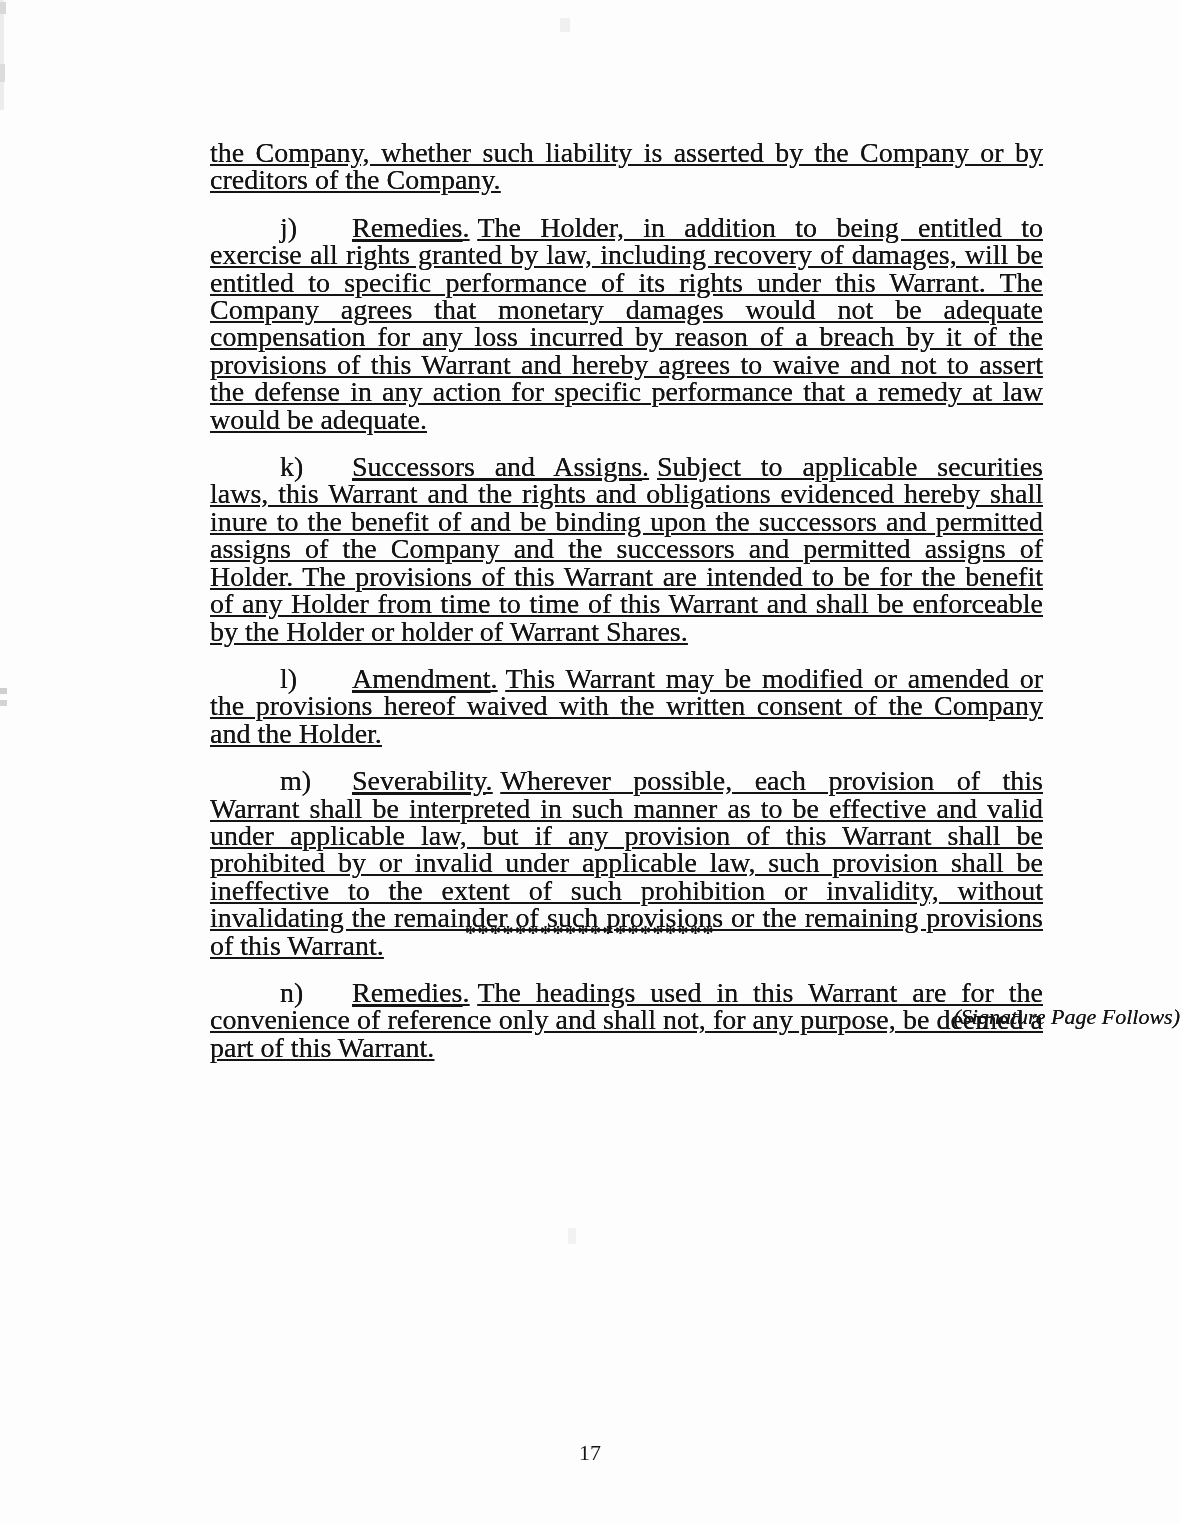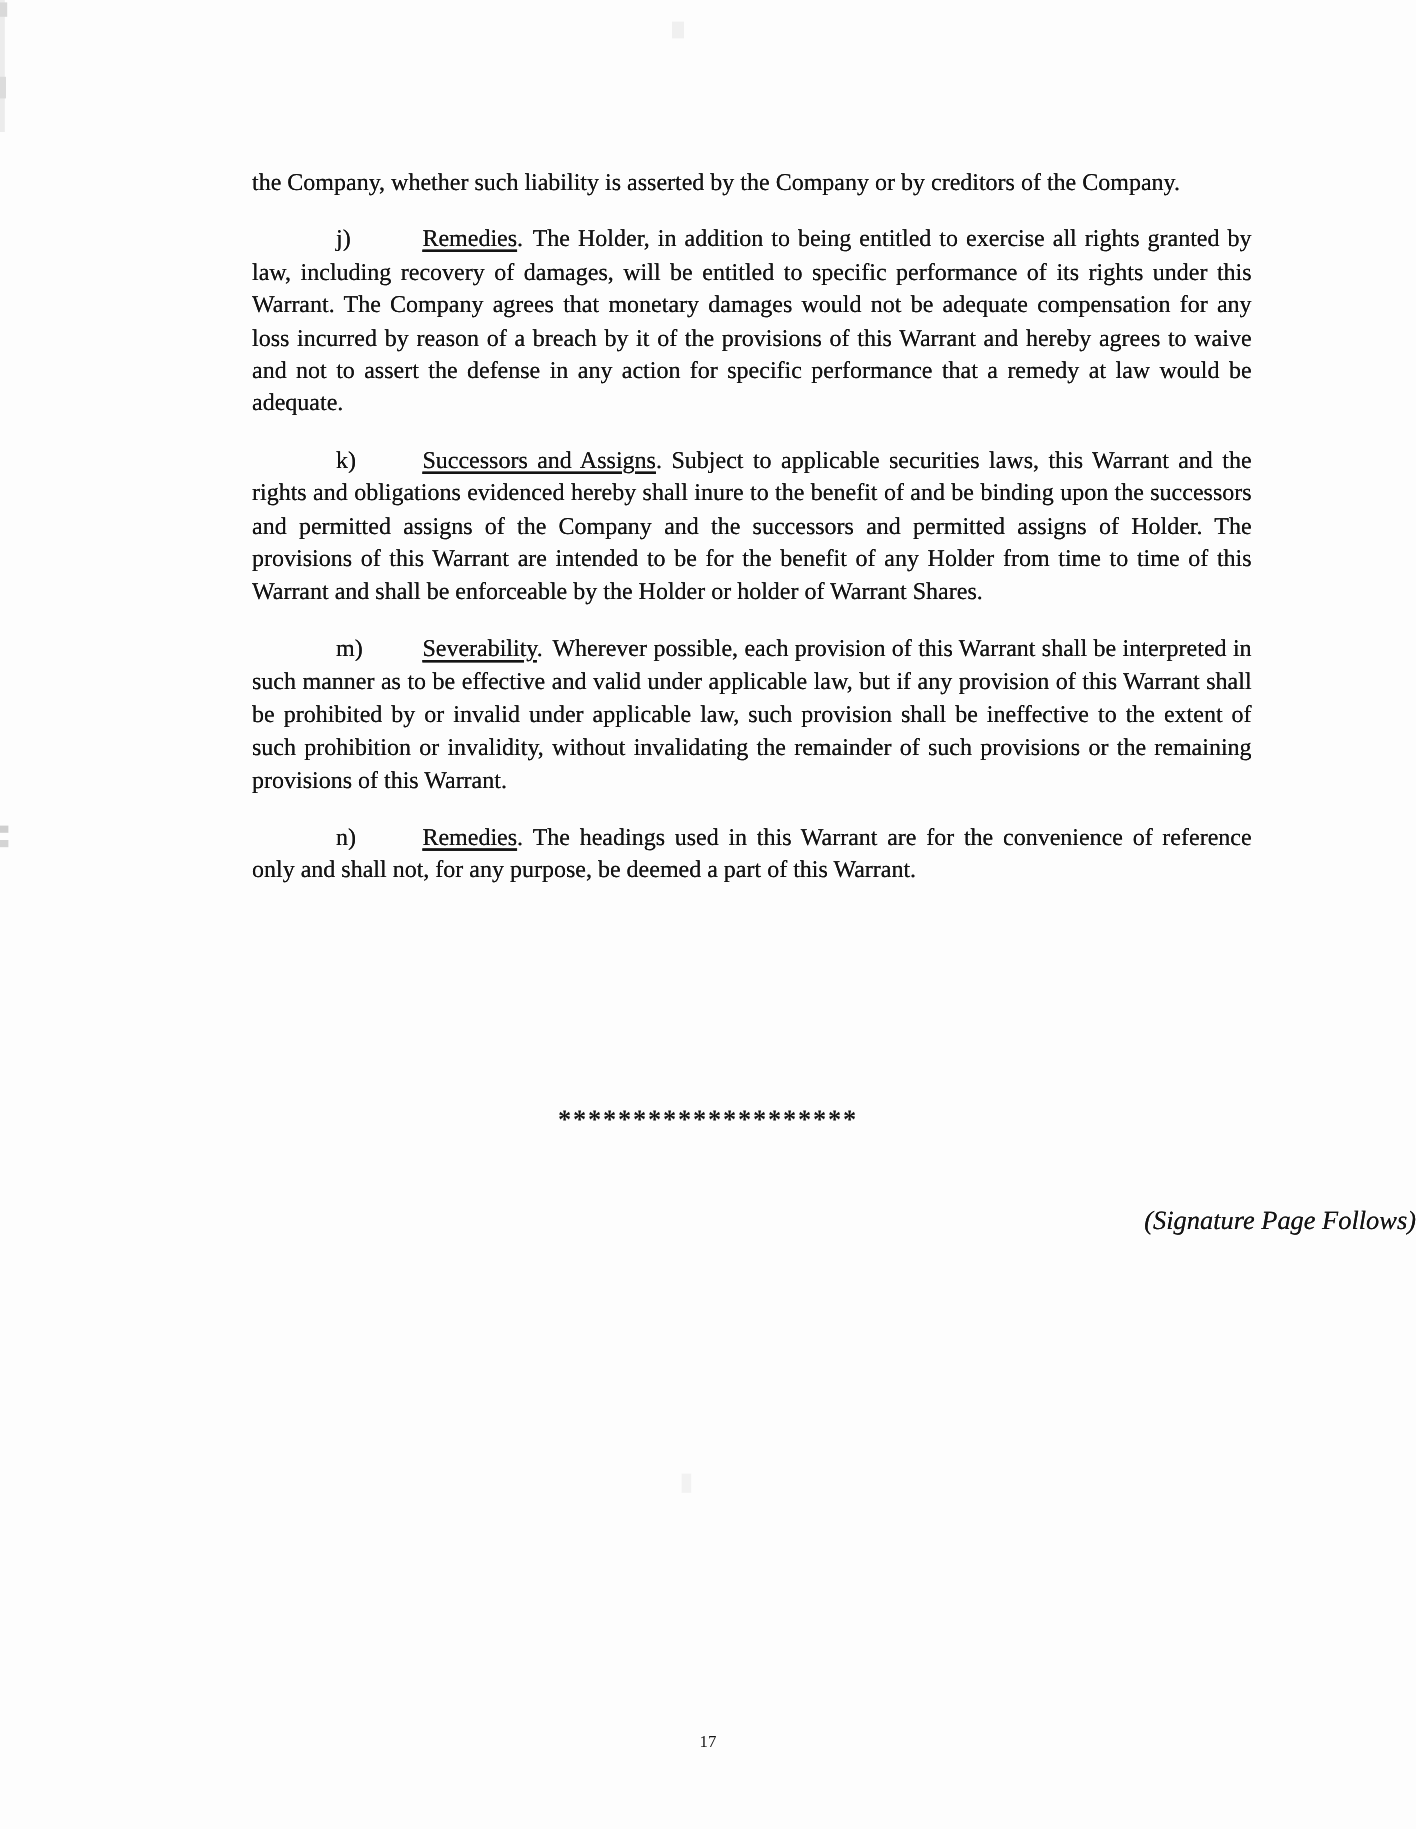--- a/index.html
+++ b/index.html
@@ -16,24 +16,25 @@
 
   .content {
     position: absolute;
     left: 210px;
     top: 139px;
     width: 833px;
   }
 
   .para {
     margin: 0 0 20px 0;
-    font-size: 20px;
+    font-size: 28px;
     line-height: 27.4px;
     text-align: justify;
     text-shadow: 0 0 0.4px currentColor; 
+    text-decoration: underline;
   }
 
   .clause-label {
     display: inline-block;
     width: 72px;
     margin-left: 70px;
   }
 
   .clause-heading {
     text-decoration: underline;
@@ -68,21 +69,21 @@
     line-height: 27.4px;
     text-shadow: 0 0 0.4px currentColor;
   }
 
   .pagenum {
     position: absolute;
     top: 1439px;
     left: 0;
     width: 100%;
     text-align: center;
-    font-size: 14px;
+    font-size: 22px;
     line-height: 27.4px;
   }
 
   
   .artifact { position: absolute; pointer-events: none; }
   .a1 { left: 0; top: 0;    width: 4px;  height: 110px; background: #ececec; }
   .a2 { left: 0; top: 2px;  width: 6px;  height: 12px;  background: #d9d9d9; }
   .a3 { left: 0; top: 64px; width: 5px;  height: 18px;  background: #dcdcdc; }
   .a4 { left: 0; top: 688px; width: 7px; height: 6px;   background: #cfcfcf; }
   .a5 { left: 0; top: 700px; width: 7px; height: 6px;   background: #d4d4d4; }
@@ -103,20 +104,21 @@
   <div class="artifact a7"></div>
 
   <div class="content">
 
     <p class="para"><span>the Company, whether such liability is asserted by the Company or by creditors of the Company.</span></p>
 
     <p class="para"><span class="clause-label">j)</span><span class="clause-heading">Remedies</span><span>.</span><span class="clause-text">The Holder, in addition to being entitled to exercise all rights granted by law, including recovery of damages, will be entitled to specific performance of its rights under this Warrant.  The Company agrees that monetary damages would not be adequate compensation for any loss incurred by reason of a breach by it of the provisions of this Warrant and hereby agrees to waive and not to assert the defense in any action for specific performance that a remedy at law would be adequate.</span></p>
 
     <p class="para"><span class="clause-label">k)</span><span class="clause-heading">Successors and Assigns</span><span>.</span><span class="clause-text">Subject to applicable securities laws, this Warrant and the rights and obligations evidenced hereby shall inure to the benefit of and be binding upon the successors and permitted assigns of the Company and the successors and permitted assigns of Holder.  The provisions of this Warrant are intended to be for the benefit of any Holder from time to time of this Warrant and shall be enforceable by the Holder or holder of Warrant Shares.</span></p>
 
+    <p class="para"><span class="clause-label">l)</span><span class="clause-heading">Amendment</span><span>.</span><span class="clause-text">This Warrant may be modified or amended or the provisions hereof waived with the written consent of the Company and the Holder.</span></p>
 
     <p class="para"><span class="clause-label">m)</span><span class="clause-heading">Severability</span><span>.</span><span class="clause-text">Wherever possible, each provision of this Warrant shall be interpreted in such manner as to be effective and valid under applicable law, but if any provision of this Warrant shall be prohibited by or invalid under applicable law, such provision shall be ineffective to the extent of such prohibition or invalidity, without invalidating the remainder of such provisions or the remaining provisions of this Warrant.</span></p>
 
     <p class="para"><span class="clause-label">n)</span><span class="clause-heading">Remedies</span><span>.</span><span class="clause-text">The headings used in this Warrant are for the convenience of reference only and shall not, for any purpose, be deemed a part of this Warrant.</span></p>
 
   </div>
 
   <div class="separator">********************</div>
 
   <div class="signature">(Signature Page Follows)</div>

